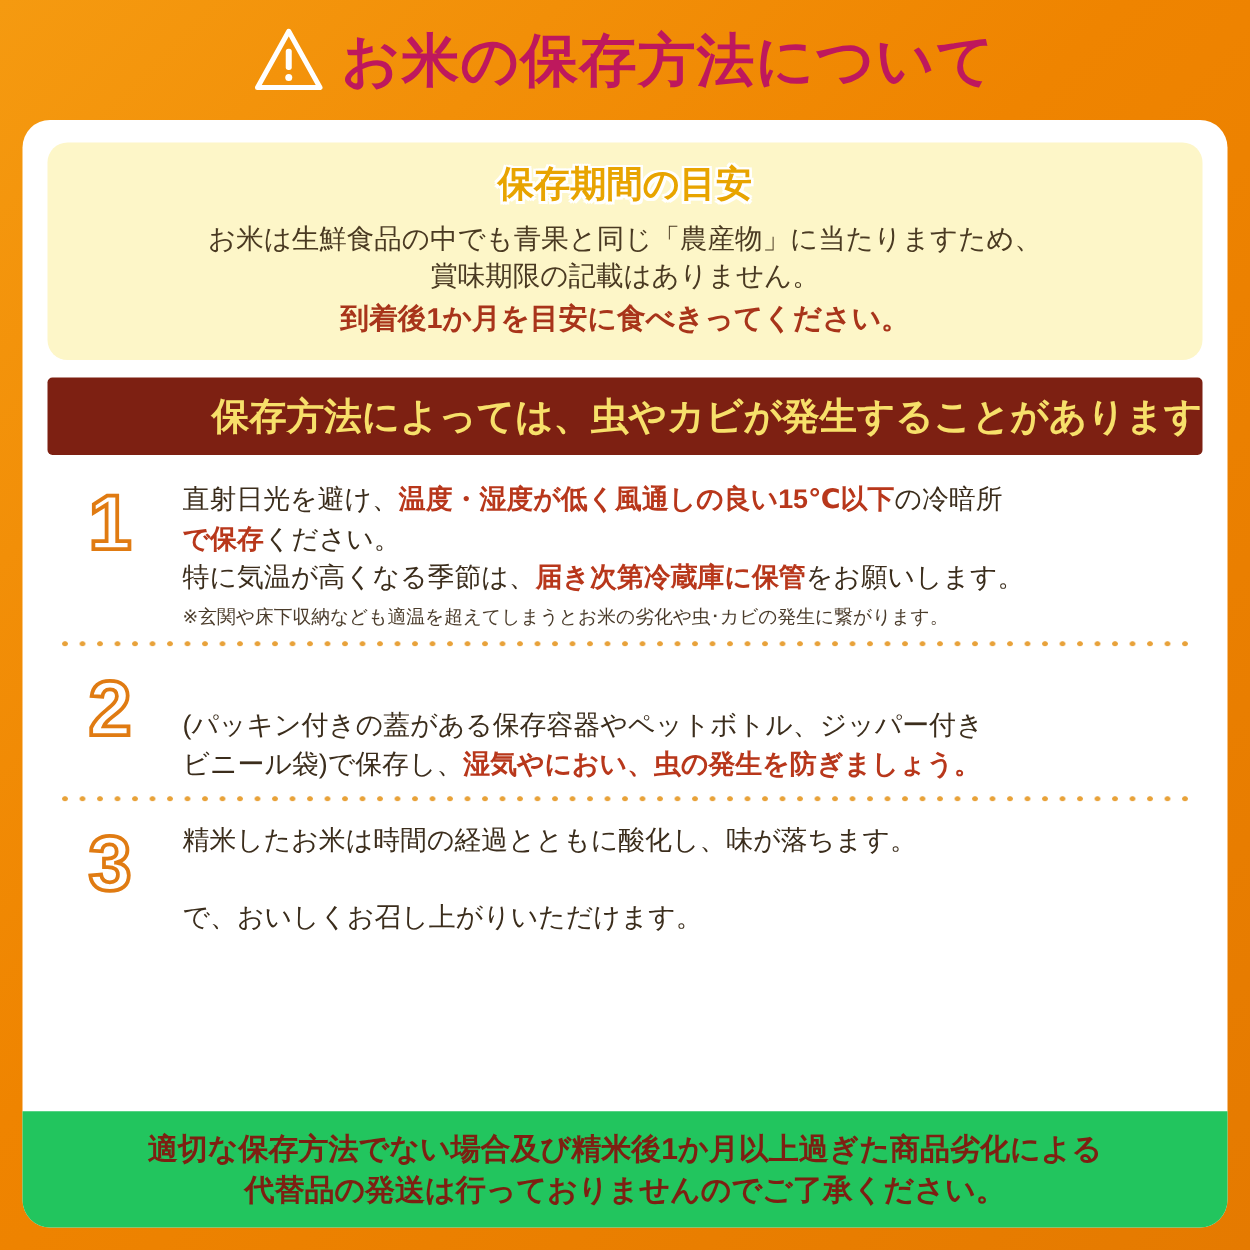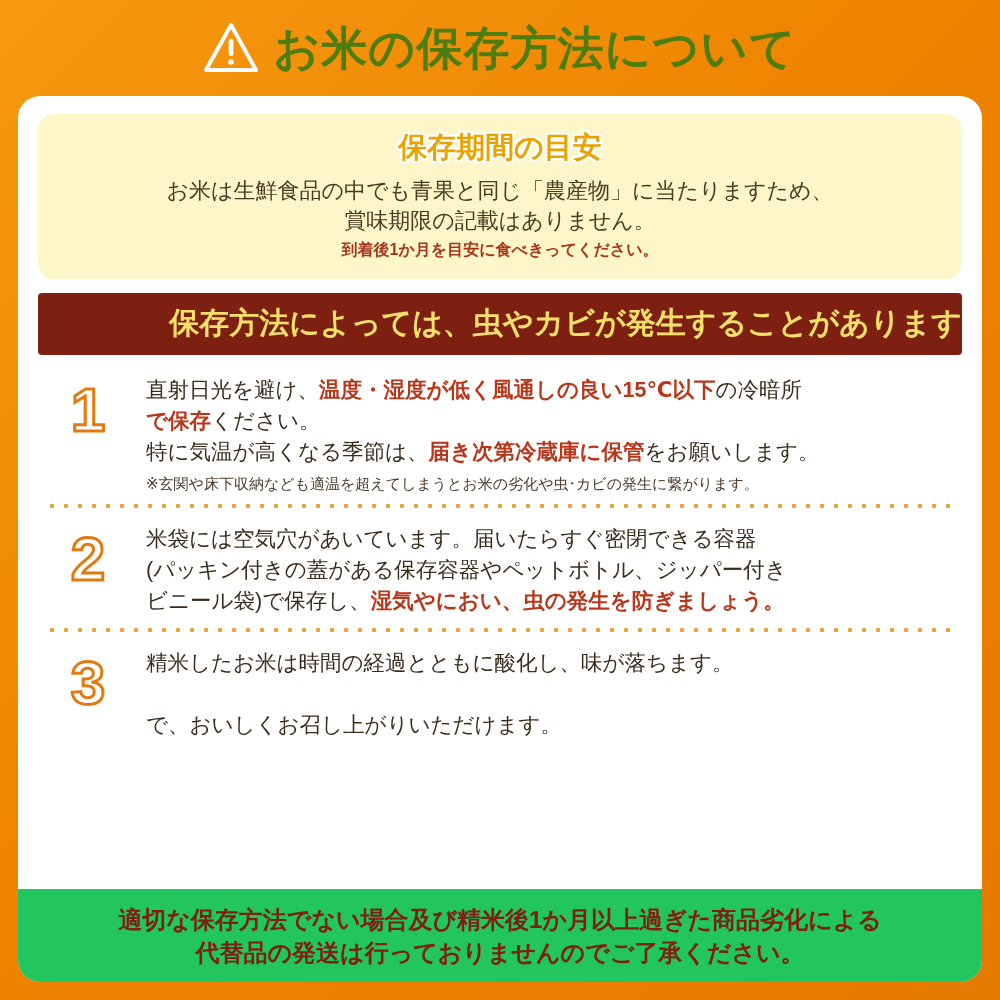--- a/index.html
+++ b/index.html
@@ -14,21 +14,21 @@
     overflow: hidden;
   }
 
   
   .title-bar {
     height: 96px;
     display: flex;
     align-items: center;
     justify-content: center;
     gap: 14px;
-    color: #4d7c0f;
+    color: #be185d;
   }
   .warn-icon { width: 56px; height: 52px; display:block; }
   .title-text {
     font-size: 46px;
     font-weight: bold;
     letter-spacing: 1px;
     line-height: 1;
     white-space: nowrap;
   }
 
@@ -61,21 +61,21 @@
     margin-bottom: 8px;
   }
   .yellow-body {
     font-size: 22px;
     line-height: 1.35;
     color: #4a3a22;
   }
   .yellow-strong {
     display: block;
     margin-top: 4px;
-    font-size: 16px;
+    font-size: 23px;
     font-weight: bold;
     color: #a8341a;
   }
 
   
   .banner {
     margin-top: 14px;
     background: #7d2012;
     border-radius: 4px;
     height: 62px;
@@ -189,21 +189,21 @@
         <span>特に気温が高くなる季節は、</span><span class="hl">届き次第冷蔵庫に保管</span><span>をお願いします。</span>
         <span class="note">※玄関や床下収納なども適温を超えてしまうとお米の劣化や虫･カビの発生に繋がります。</span>
       </div>
     </div>
 
     <div class="dots"></div>
 
     <div class="step">
       <div class="step-num">2</div>
       <div class="step-body">
-        <span>米袋には空気穴があいています。届いたらすぐ密閉できる容器</span><br>
+        <br>
         <span>(パッキン付きの蓋がある保存容器やペットボトル、ジッパー付き</span><br>
         <span>ビニール袋)で保存し、</span><span class="hl">湿気やにおい、虫の発生を防ぎましょう。</span>
       </div>
     </div>
 
     <div class="dots"></div>
 
     <div class="step">
       <div class="step-num">3</div>
       <div class="step-body">

